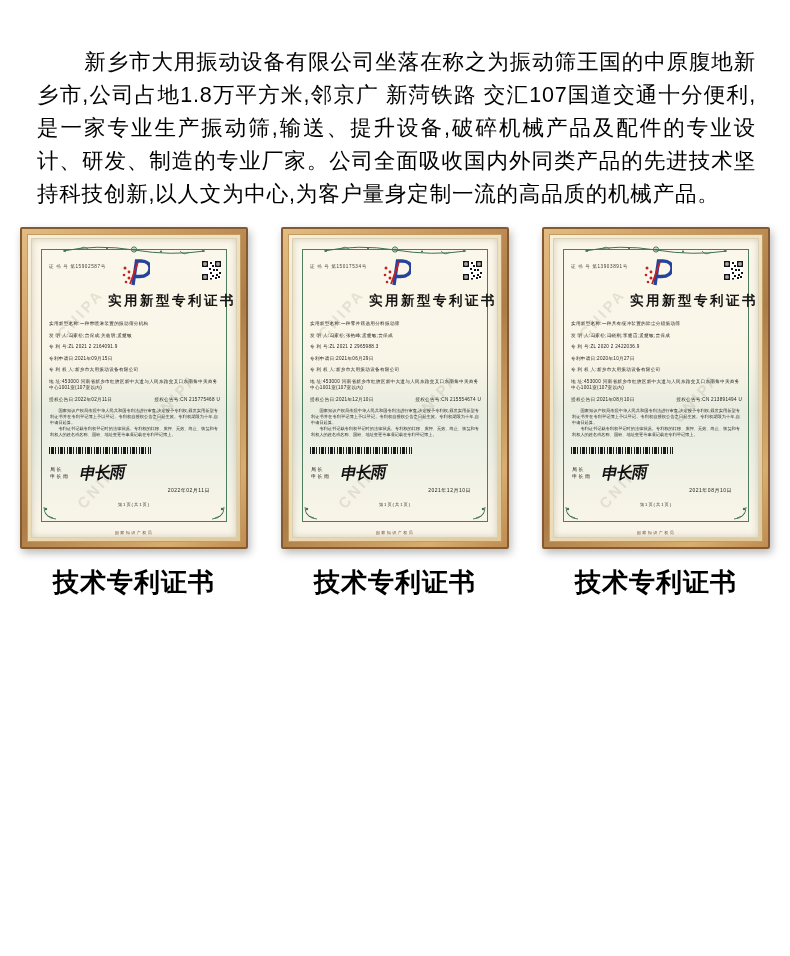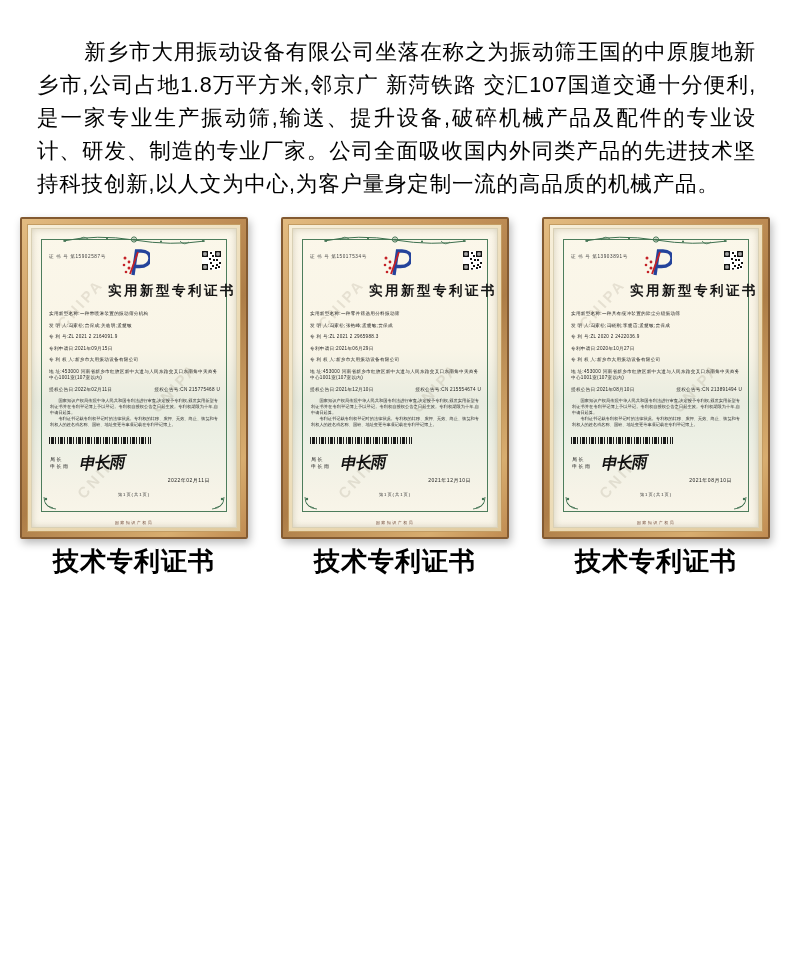--- a/index.html
+++ b/index.html
@@ -2,21 +2,21 @@
 <html><head>
 <meta charset="utf-8">
 <style>
   * { margin:0; padding:0; box-sizing:border-box; }
   html,body { background:#ffffff; }
   body {
     width:790px; height:956px; overflow:hidden; position:relative;
     font-family:"Liberation Sans","DejaVu Sans",sans-serif; color:#000;
   }
   
-  .intro { padding:36px 34px 0 37px; }
+  .intro { padding:46px 34px 0 37px; }
   .intro p {
     font-size:21.5px; line-height:33px; letter-spacing:.8px;
     text-align:justify; text-indent:2.2em; color:#010101;
   }
   
   .certs {
     display:flex; justify-content:space-between;
     padding:0 20px; margin-top:16px;
   }
   .cert { width:228px; }
@@ -80,21 +80,21 @@
     font-size:16px; font-weight:700; color:#101010;
     transform:rotate(-3deg) skewX(-14deg); letter-spacing:-1px;
   }
   .cert-date { text-align:right; margin:3px 26px 0 0; font-size:5px; color:#1c1c1c; letter-spacing:.5px; }
   .page-note { text-align:center; margin-top:9px; font-size:4.2px; color:#333; letter-spacing:1px; }
   .footer-note {
     position:absolute; bottom:2.5px; left:0; right:0; text-align:center;
     font-size:4px; color:#6e4634; letter-spacing:1.5px;
   }
   .caption {
-    margin-top:5px; text-align:center;
+    margin-top:16px; text-align:center;
     font-size:26px; font-weight:800; letter-spacing:1px; color:#000;
   }
 </style>
 </head>
 <body>
 
 <section class="intro">
   <p>新乡市大用振动设备有限公司坐落在称之为振动筛王国的中原腹地新乡市,公司占地1.8万平方米,邻京广 新菏铁路 交汇107国道交通十分便利,是一家专业生产振动筛,输送、提升设备,破碎机械产品及配件的专业设计、研发、制造的专业厂家。公司全面吸收国内外同类产品的先进技术坚持科技创新,以人文为中心,为客户量身定制一流的高品质的机械产品。</p>
 </section>
 

